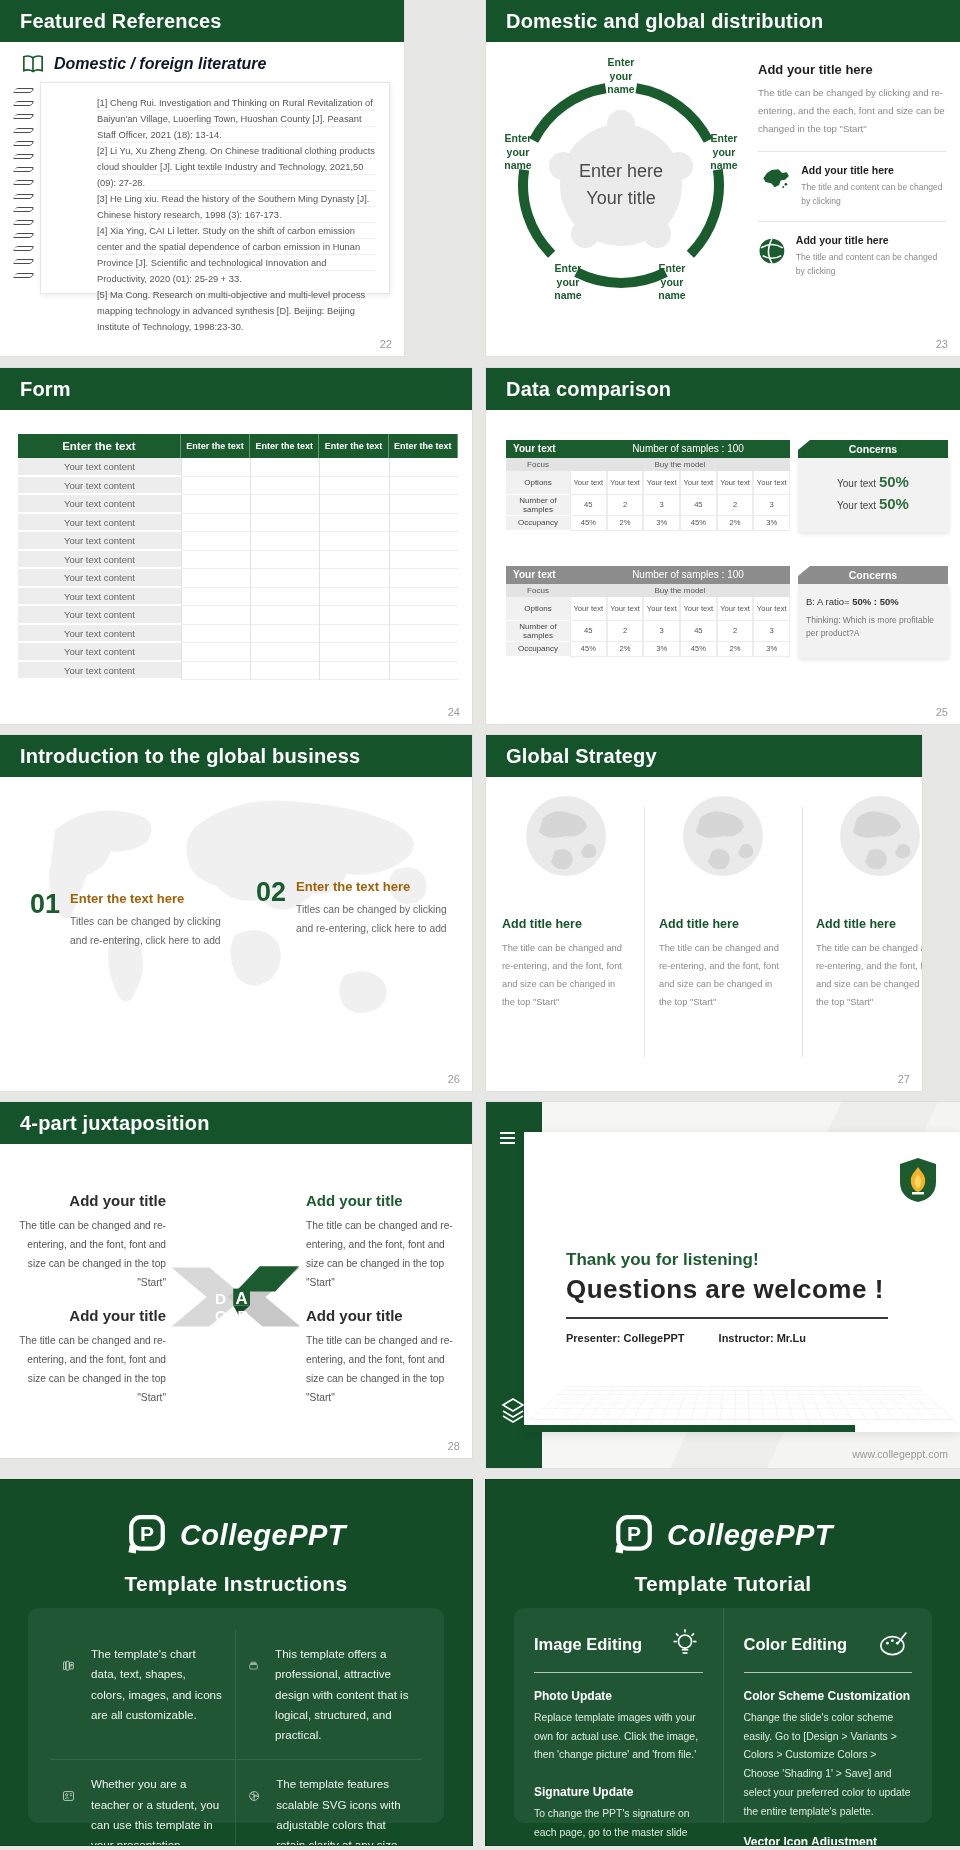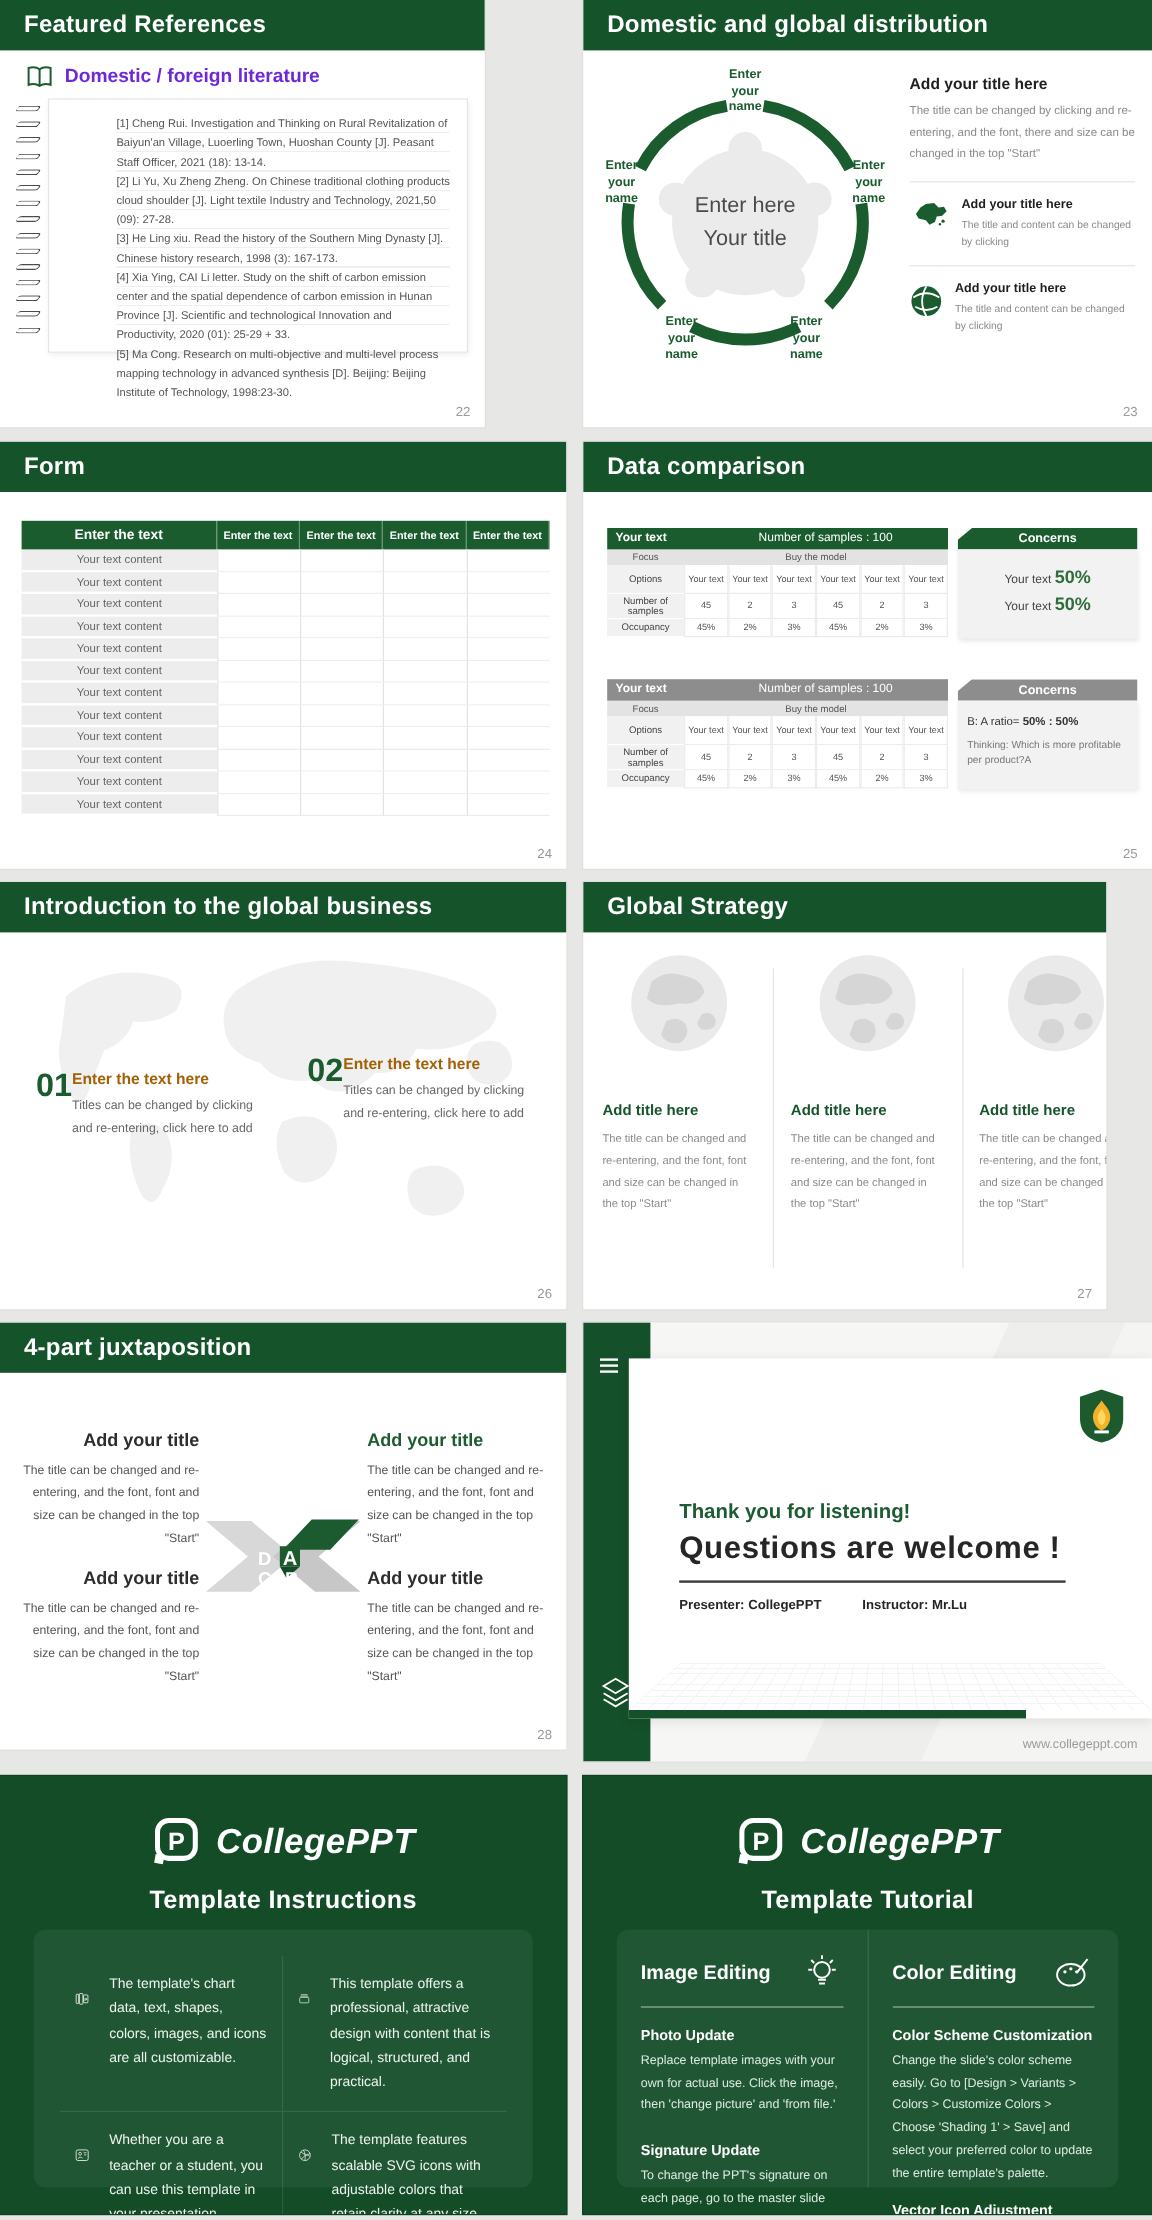--- a/index.html
+++ b/index.html
@@ -8,21 +8,21 @@
   }
   *{box-sizing:border-box; margin:0; padding:0;}
   html,body{width:960px;height:1850px;}
   body{background:#e7e8e6; font-family:"Liberation Sans", sans-serif; position:relative; overflow:hidden;}
   .canvas{position:absolute; inset:0;}
   .slide{position:absolute; background:#fff; overflow:hidden; box-shadow:0 0 0 1px #dfe0de;}
   .shead{height:42px; background:var(--green); color:#fff; font-weight:bold; font-size:20px; line-height:42px; padding-left:20px; letter-spacing:.2px; white-space:nowrap;}
   .pnum{position:absolute; right:12px; bottom:6px; font-size:11px; color:#9a9a9a;}
 
   
-  .s22-sec{position:absolute; left:20px; top:54px; display:flex; align-items:center; gap:8px; font-weight:bold; font-size:16px; color:#6d28d9;}
+  .s22-sec{position:absolute; left:20px; top:54px; display:flex; align-items:center; gap:8px; font-weight:bold; font-size:16px; color:#0f172a;font-style:italic;}
   .s22-card{position:absolute; left:40px; right:14px; top:82px; bottom:62px; background:#fff; border:1px solid #e6e6e6; box-shadow:1px 2px 5px rgba(0,0,0,.07);}
   .rings{position:absolute; left:14px; top:88px; display:flex; flex-direction:column; gap:8.2px;}
   .rings i{display:block; width:19px; height:5px; border:1.6px solid #4c4c4c; border-left:none; border-radius:3px; transform:skewX(-35deg);}
   .refs{position:absolute; inset:12px 14px 8px 56px; font-size:9.3px; color:#555; line-height:16px;
         background:repeating-linear-gradient(to bottom, transparent 0 15px, #efefef 15px 16px);}
   .refs p{margin:0;}
 
   
   .s23-diagram{position:absolute; left:4px; top:54px; width:262px; height:262px;}
   .s23-center{position:absolute; left:50%; top:50%; transform:translate(-50%,-50%); width:150px; text-align:center; color:#4a4a4a; font-size:18px; line-height:1.5;}
@@ -62,21 +62,21 @@
   .cbox .ch{height:18px; color:#fff; font-weight:bold; font-size:10.5px; text-align:center; line-height:18px; clip-path:polygon(12px 0,100% 0,100% 100%,0 100%,0 10px); position:relative;}
   .cbox.green .ch{background:var(--green2);} .cbox.gray .ch{background:#8d8d8d;}
   .cbox .cb{background:#f2f2f2; box-shadow:1px 2px 4px rgba(0,0,0,.1); padding:10px 8px 12px; min-height:74px;}
   .cline{text-align:center; font-size:10px; color:#444; margin-top:5px;}
   .cline b{font-size:15px; color:#2f6e3c;}
   .c2a{font-size:9.5px; color:#333; margin-top:2px;}
   .c2b{font-size:8.5px; color:#777; margin-top:7px; line-height:1.55;}
 
   
   .map26{position:absolute; left:0; top:40px; width:472px; height:300px; opacity:.55;}
-  .i26{position:absolute; display:flex; }
+  .i26{position:absolute; display:flex; gap:10px;}
   .i26 .num{font-size:27px; font-weight:bold; color:var(--green2); line-height:1;}
   .i26 h4{font-size:13px; font-weight:bold; color:#a16207; margin-bottom:6px;}
   .i26 .bd{font-size:10.3px; color:#666; line-height:1.85; width:162px;}
 
   
   .col27{position:absolute; top:58px; width:148px; padding:0 10px;}
   .col27 .gwrap{text-align:center;}
   .col27 h4{font-size:12.5px; font-weight:bold; color:#17542c; margin-top:34px; margin-bottom:8px;}
   .col27 .bd{font-size:9.3px; color:#8b8b8b; line-height:1.95;}
   .d27{position:absolute; top:72px; bottom:34px; width:1px; background:#e3e3e3;}
@@ -192,21 +192,21 @@
         <div>Your title</div>
       </div>
       <div class="nd" style="left:109px;top:2px;">Enter your name</div>
       <div class="nd" style="left:212px;top:78px;">Enter your name</div>
       <div class="nd" style="left:6px;top:78px;">Enter your name</div>
       <div class="nd" style="left:160px;top:208px;">Enter your name</div>
       <div class="nd" style="left:56px;top:208px;">Enter your name</div>
     </div>
     <div class="s23-right">
       <h4>Add your title here</h4>
-      <div class="bd">The title can be changed by clicking and re-entering, and the font, there and size can be changed in the top "Start"</div>
+      <div class="bd">The title can be changed by clicking and re-entering, and the each, font and size can be changed in the top "Start"</div>
       <hr>
       <div class="s23-item">
         <svg width="42" height="30" viewBox="0 0 44 32">
           <path d="M7,15 L12,8 L18,4 L27,3 L32,8 L38,7 L41,12 L36,17 L30,18 L28,24 L22,27 L18,22 L10,20 Z" fill="#1a5c2e"></path>
           <circle cx="37" cy="23" r="1.8" fill="#1a5c2e"></circle>
             <circle cx="33.5" cy="26.5" r="1.3" fill="#1a5c2e"></circle>
         </svg>
         <div>
           <h5>Add your title here</h5>
           <div class="bd2">The title and content can be changed by clicking</div>

